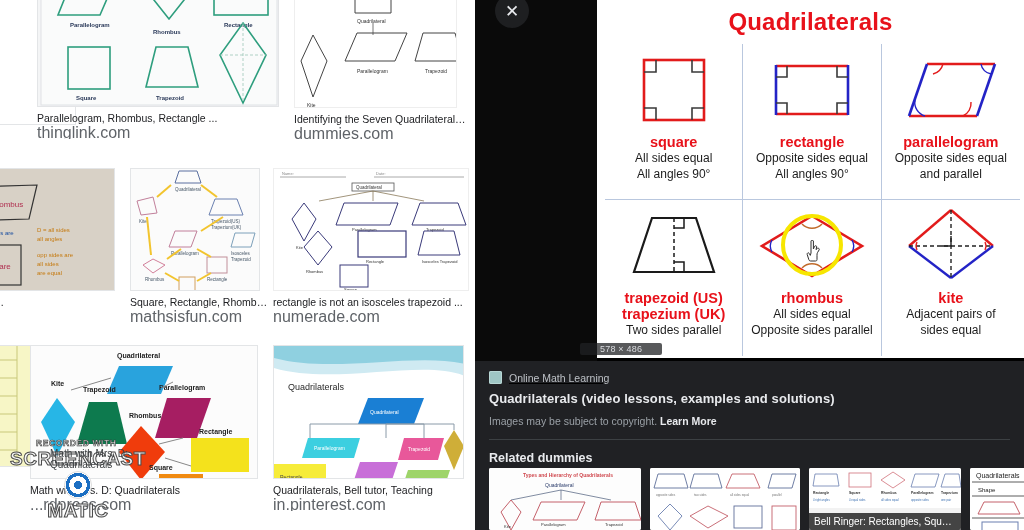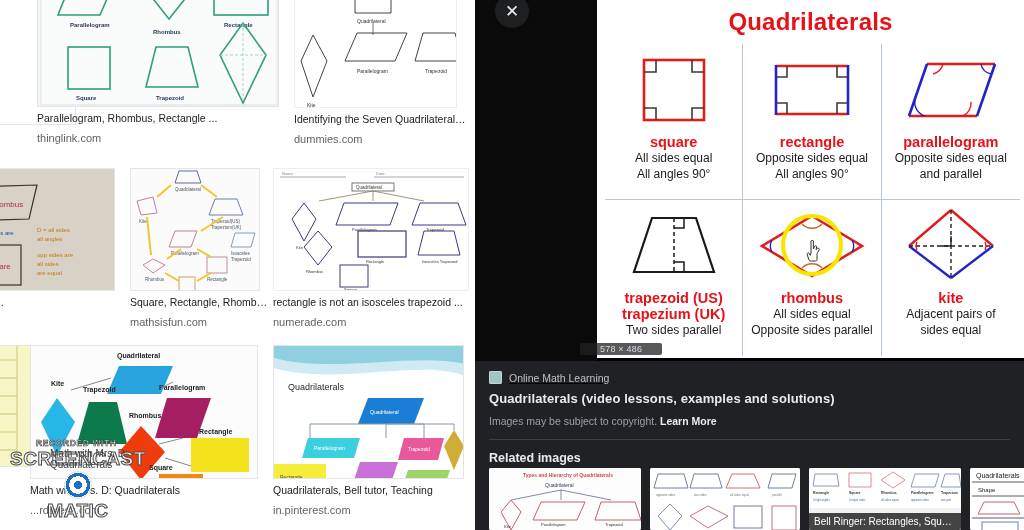--- a/index.html
+++ b/index.html
@@ -18,21 +18,21 @@
   }
   .card{position:absolute;}
   .thumb{
     background:#f1f3f4;border:1px solid #e3e5e7;box-sizing:border-box;
     position:relative;overflow:hidden;
   }
   .card-title{
     font-size:10.5px;color:#202124;line-height:13px;
     margin-top:5px;white-space:nowrap;overflow:hidden;text-overflow:ellipsis;
   }
-  .card-src{font-size:11px;color:#5f6368;line-height:13px;margin-top:7px;
+  .card-src{font-size:16px;color:#5f6368;line-height:13px;margin-top:1px;
     white-space:nowrap;overflow:hidden;text-overflow:ellipsis;}
 
   
   .col-scroll{position:absolute;right:0;top:0;width:4px;height:530px;background:#f5f5f5;}
 
   
   .viewer{
     position:absolute;left:475px;top:0;width:549px;height:530px;
     background:#202124;overflow:hidden;
   }
@@ -467,21 +467,21 @@
       <div class="src-row">
         <span class="favicon"></span>
         <span class="src-name">Online Math Learning</span>
       </div>
       <div class="info-title">Quadrilaterals (video lessons, examples and solutions)</div>
       <div class="copyright">
         <span>Images may be subject to copyright.</span>
         <a href="#">Learn More</a>
       </div>
       <div class="divider"></div>
-      <div class="related-h">Related images</div>
+      <div class="related-h">Related dummies</div>
     </div>
 
     <div class="related-strip">
 
       <div class="rel-card" style="width:152px;">
         <svg width="152" height="62" viewBox="0 0 152 62">
           <rect width="152" height="62" fill="#fdfdfd"></rect>
           <text x="34" y="9" font-size="5" fill="#d04a50" font-weight="bold">Types and Hierarchy of Quadrilaterals</text>
           <text x="56" y="19" font-size="5" fill="#2a3b6a">Quadrilateral</text>
           <path d="M72 22 L22 32 M72 22 L72 32 M72 22 L122 32" stroke="#4a5a7a" stroke-width=".7" fill="none"></path>

